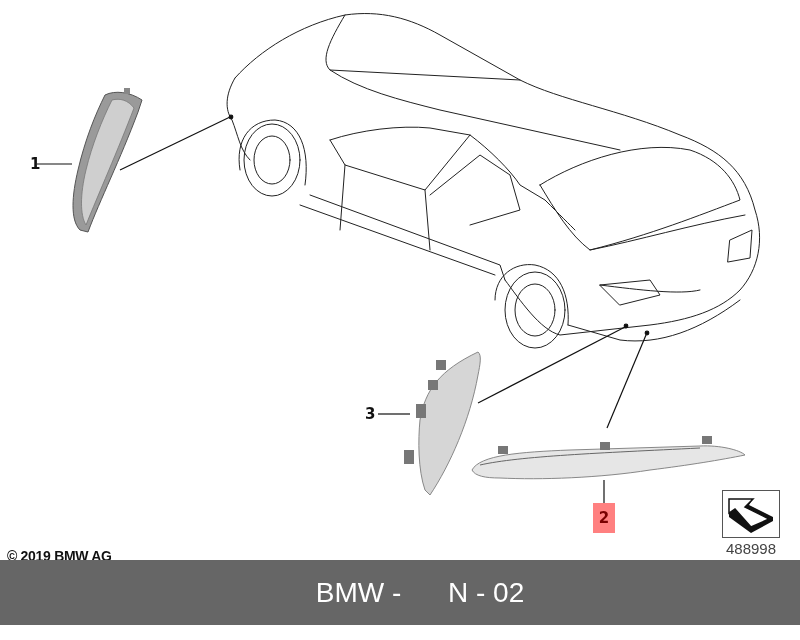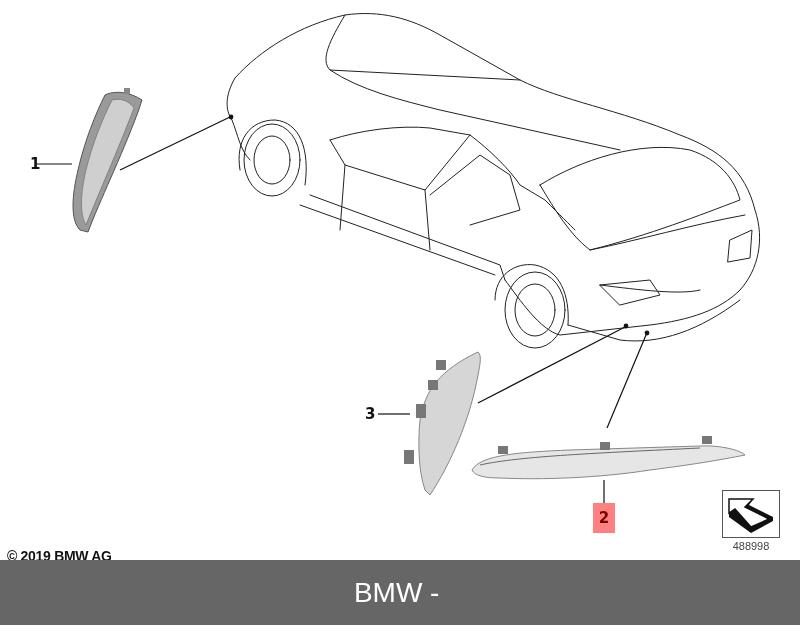--- a/index.html
+++ b/index.html
@@ -3,21 +3,21 @@
 <meta charset="utf-8">
 <style>
   html, body { margin: 0; padding: 0; }
   body { width: 800px; height: 640px; background: #ffffff; position: relative; overflow: hidden; font-family: "Liberation Sans", sans-serif; }
   .diagram { position: absolute; left: 0; top: 0; width: 800px; height: 560px; background: #fff; }
   .diagram svg { position: absolute; left: 0; top: 0; }
   .callout { position: absolute; font-family: "DejaVu Sans", sans-serif; font-weight: bold; font-size: 15px; color: #111; }
   .callout-highlight { position: absolute; background: #ff8080; color: #7a0000; font-family: "DejaVu Sans", sans-serif; font-weight: bold; font-size: 15px; width: 22px; height: 30px; line-height: 30px; text-align: center; }
   .copyright { position: absolute; left: 7px; top: 542px; font-family: "Liberation Sans", sans-serif; font-weight: bold; font-size: 14px; color: #111; letter-spacing: -0.3px; margin-top: 6px; }
   .ref-box { position: absolute; left: 722px; top: 490px; width: 56px; height: 46px; border: 1px solid #555; background: #fff; }
-  .ref-num { position: absolute; left: 720px; top: 540px; width: 62px; text-align: center; font-family: "Liberation Sans", sans-serif; font-size: 11px; color: #444; }
+  .ref-num { position: absolute; left: 720px; top: 540px; width: 62px; text-align: center; font-family: "Liberation Sans", sans-serif; font-size: 15px; color: #444; }
   .footer { position: absolute; left: 0; top: 560px; width: 800px; height: 65px; background: #666666; color: #ffffff; display: flex; align-items: center; justify-content: center; font-family: "Liberation Sans", sans-serif; font-size: 28px; padding-left: 20px; }
   .footer span { white-space: pre; }
 </style>
 </head>
 <body>
 
 <div class="diagram">
   <svg width="800" height="560" viewBox="0 0 800 560">
     <g fill="none" stroke="#222" stroke-width="1" stroke-linejoin="round" stroke-linecap="round">
 
@@ -102,13 +102,14 @@
       <path d="M6 8 L30 8 L22 16 L46 28 L28 36 L12 18 L6 22 Z" fill="#fff" stroke="#111" stroke-width="1.5"></path>
     </svg>
   </div>
   <div class="ref-num">488998</div>
 </div>
 
 <div class="footer">
   <span>BMW</span>
     <span> - </span>
     <span>     </span>
+    <span>N - 02</span>
 </div>
 
 </body></html>

